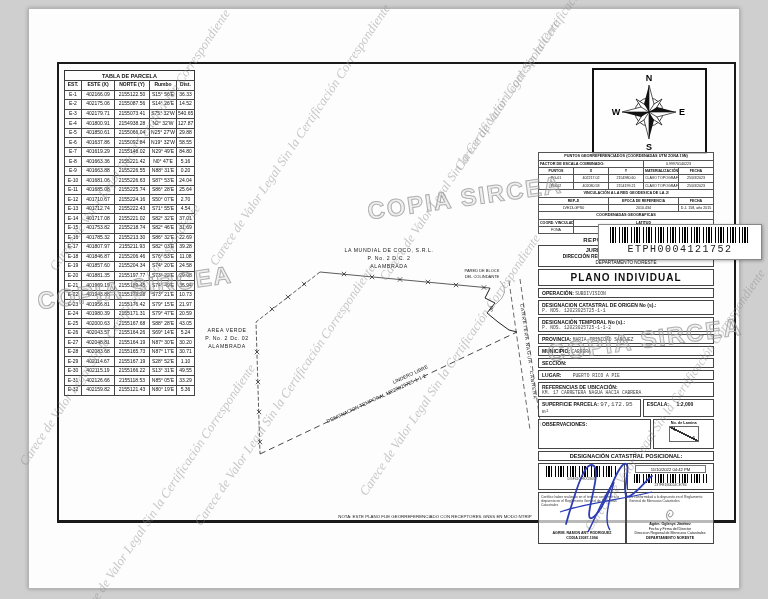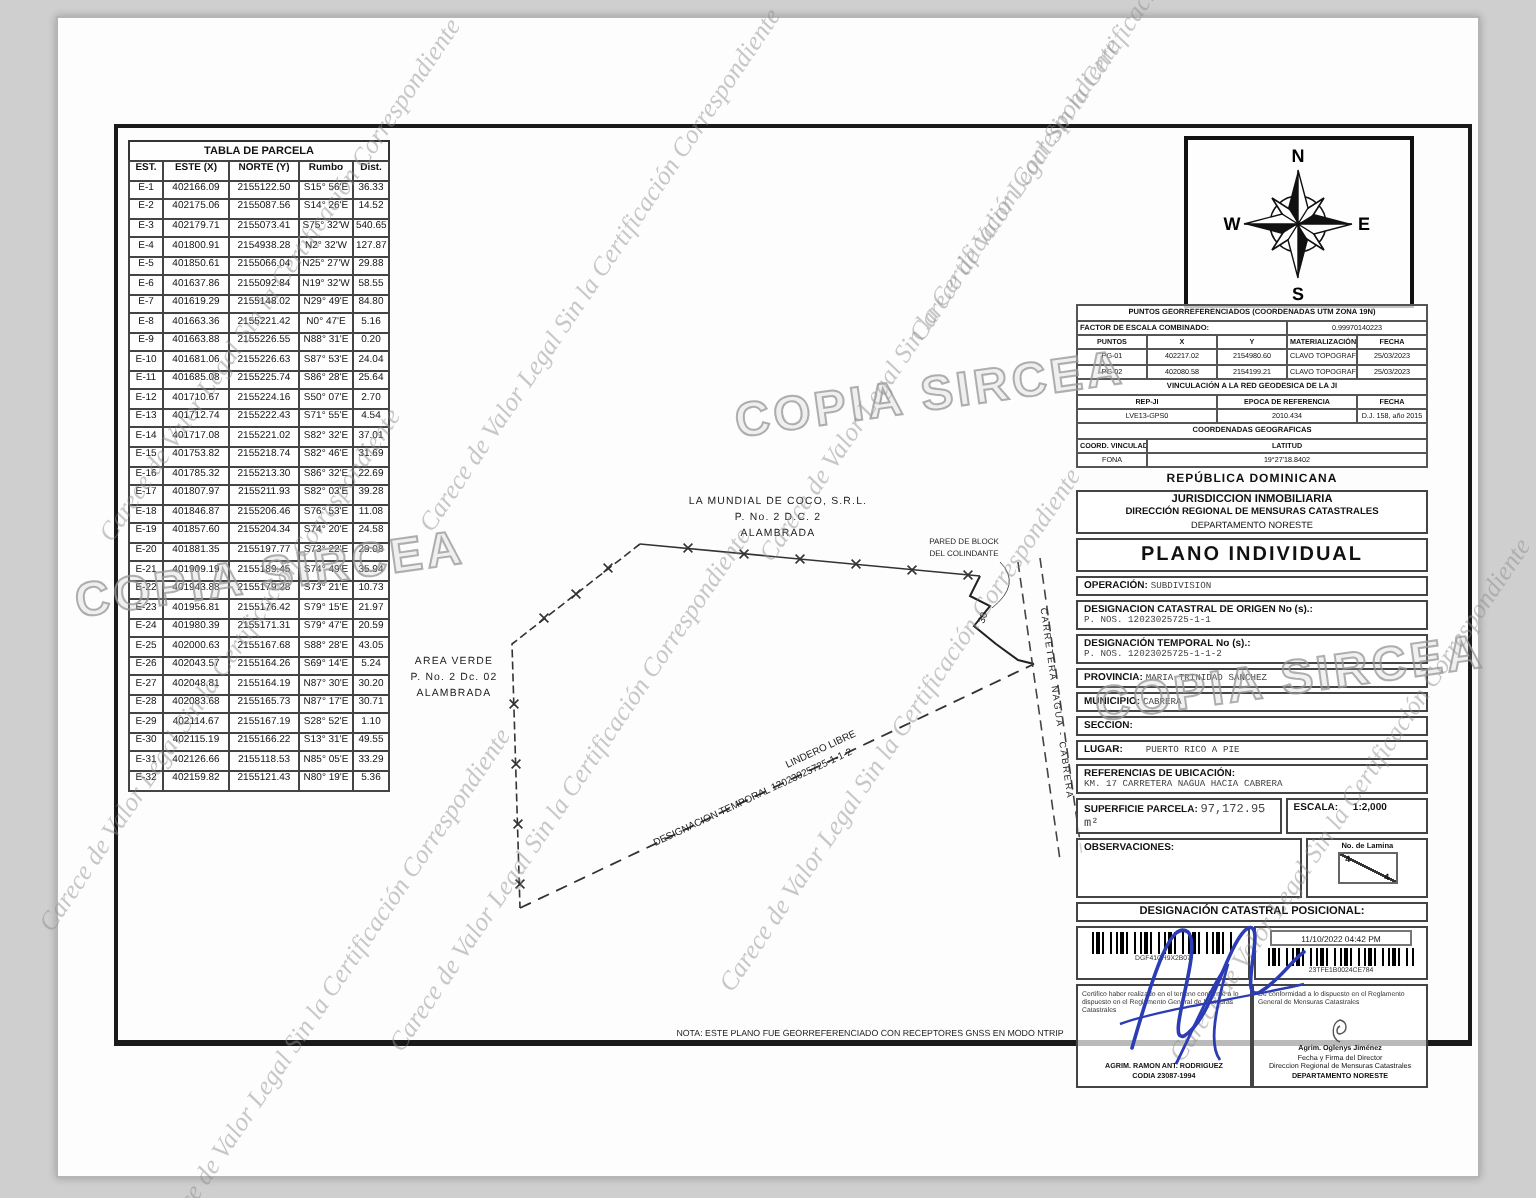--- a/index.html
+++ b/index.html
@@ -556,20 +556,24 @@
   </div>
 
   <svg class="sig" viewBox="0 0 120 86">
     <path d="M18,72 C30,30 38,8 46,14 C54,22 34,70 44,66 C58,58 66,18 76,12 C86,8 70,50 82,44 C92,38 98,28 104,24" stroke="#2c3cb4" stroke-width="1.8" fill="none" stroke-linecap="round"></path>
     <path d="M12,60 C34,52 70,48 104,40" stroke="#2c3cb4" stroke-width="1.2" fill="none"></path>
     <path d="M40,80 C50,60 58,40 66,30 C60,52 56,70 62,78" stroke="#2c3cb4" stroke-width="1.4" fill="none"></path>
   </svg>
 
   <div class="note">NOTA: ESTE PLANO FUE GEORREFERENCIADO CON RECEPTORES GNSS EN MODO NTRIP</div>
 
+  <div class="sticker">
+    <div class="barcode"></div>
+    <div class="code">ETPH0004121752</div>
+  </div>
 
   <div class="wm wm-script" style="left:140px;top:140px">Carece de Valor Legal Sin la Certificación Correspondiente</div>
   <div class="wm wm-script" style="left:110px;top:335px">Carece de Valor Legal Sin la Certificación Correspondiente</div>
   <div class="wm wm-script" style="left:300px;top:135px">Carece de Valor Legal Sin la Certificación Correspondiente</div>
   <div class="wm wm-script" style="left:285px;top:395px">Carece de Valor Legal Sin la Certificación Correspondiente</div>
   <div class="wm wm-script" style="left:470px;top:150px">Carece de Valor Legal Sin la Certificación Correspondiente</div>
   <div class="wm wm-script" style="left:450px;top:365px">Carece de Valor Legal Sin la Certificación Correspondiente</div>
   <div class="wm wm-script" style="left:545px;top:40px">Carece de Valor Legal Sin la Certificación Correspondiente</div>
   <div class="wm wm-script" style="left:675px;top:400px">Carece de Valor Legal Sin la Certificación Correspondiente</div>
   <div class="wm wm-script" style="left:165px;top:495px">Carece de Valor Legal Sin la Certificación Correspondiente</div>

